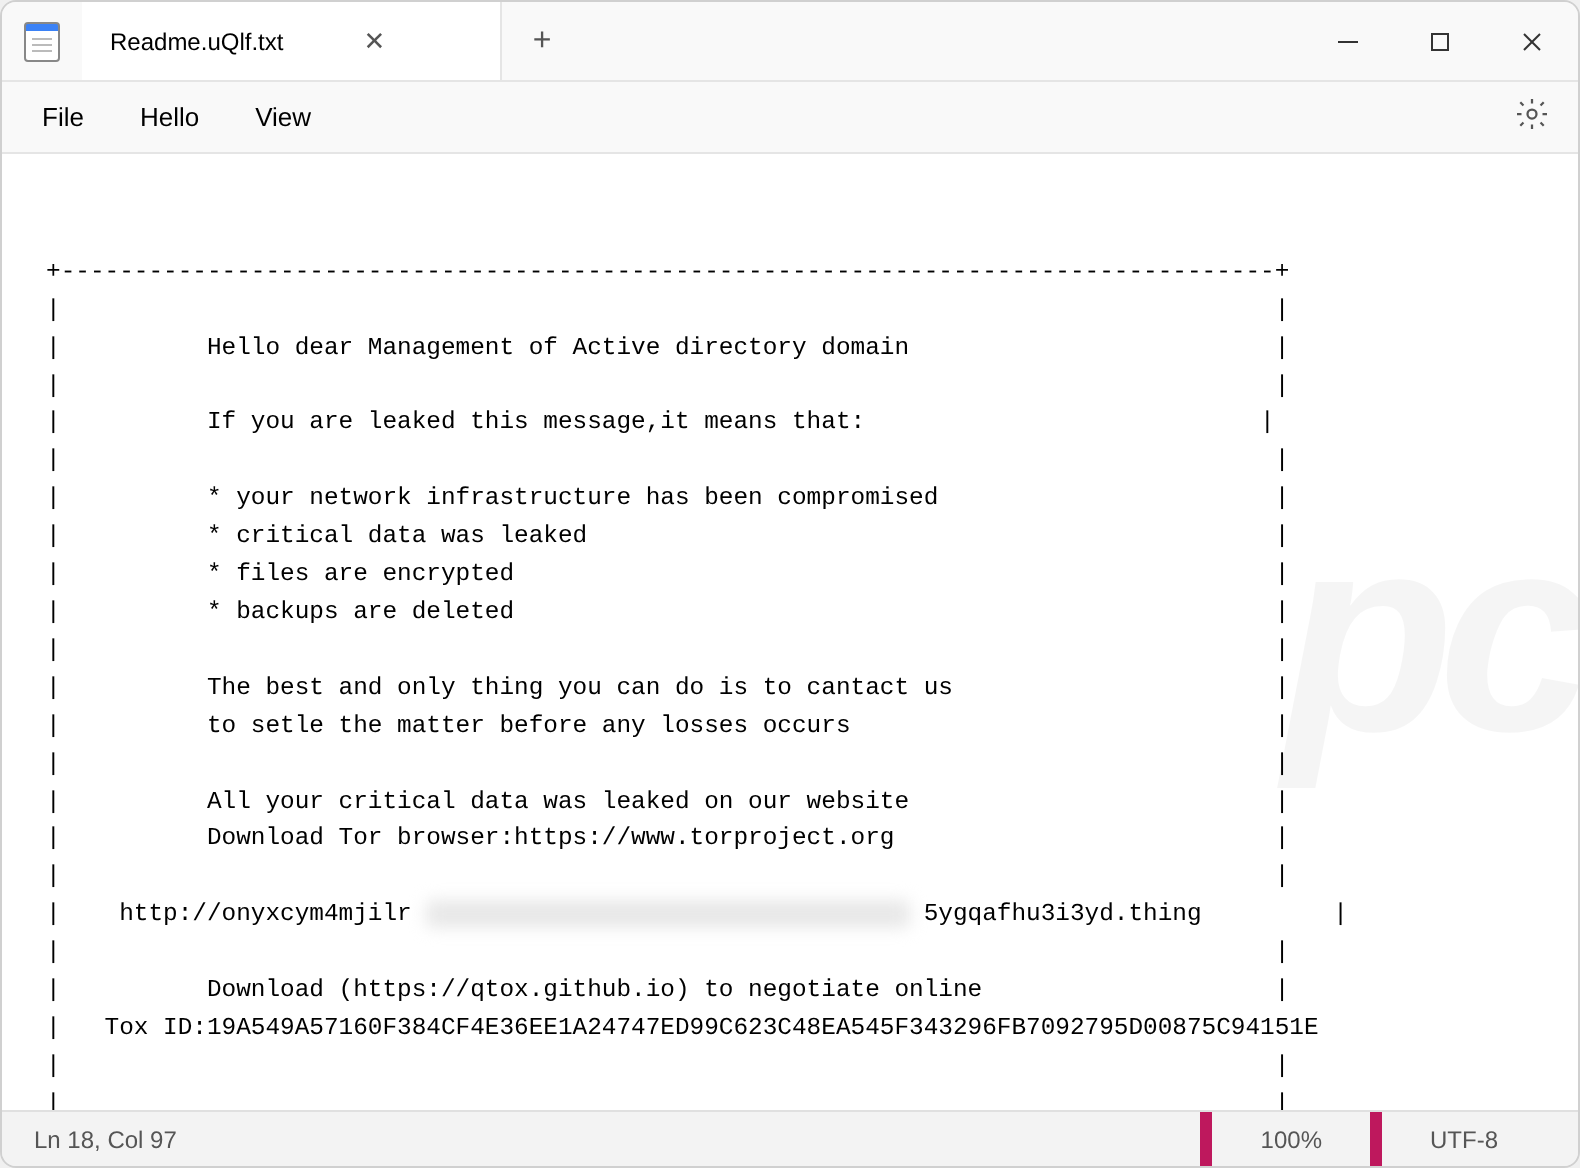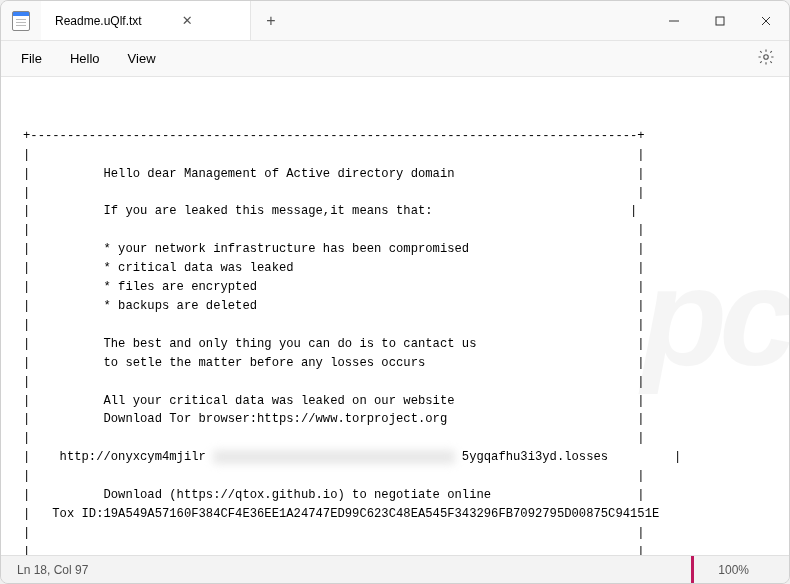--- a/index.html
+++ b/index.html
@@ -137,21 +137,21 @@
       height: 28px;
       background: #f3f3f3;
       border-top: 1px solid #e0e0e0;
       display: flex;
       align-items: center;
       font-size: 12px;
       color: #555;
       padding: 0 16px;
     }
     .status-seg {
-      border-left: 3px solid #be185d;
+      border-left: 6px solid #be185d;
       padding: 0 24px;
       height: 100%;
       display: flex;
       align-items: center;
     }
     .status-first { border: none; padding-left: 0; flex: 1; }
   </style>
 </head>
 <body>
 
@@ -210,27 +210,28 @@
 <span>|          * critical data was leaked                                               |</span>
 <span>|          * files are encrypted                                                    |</span>
 <span>|          * backups are deleted                                                    |</span>
 <span>|                                                                                   |</span>
 <span>|          The best and only thing you can do is to cantact us                      |</span>
 <span>|          to setle the matter before any losses occurs                             |</span>
 <span>|                                                                                   |</span>
 <span>|          All your critical data was leaked on our website                         |</span>
 <span>|          Download Tor browser:https://www.torproject.org                          |</span>
 <span>|                                                                                   |</span>
-<span><span>|    http://onyxcym4mjilr </span><span class="blur-span">xxxxxxxxxxxxxxxxxxxxxxxxxxxxxxxxx</span><span> 5ygqafhu3i3yd.losses         |</span></span>
+<span><span>|    http://onyxcym4mjilr </span><span class="blur-span">xxxxxxxxxxxxxxxxxxxxxxxxxxxxxxxxx</span><span> 5ygqafhu3i3yd.thing         |</span></span>
 <span>|                                                                                   |</span>
 <span>|          Download (https://qtox.github.io) to negotiate online                    |</span>
 <span>|   Tox ID:19A549A57160F384CF4E36EE1A24747ED99C623C48EA545F343296FB7092795D00875C94151E</span>
 <span>|                                                                                   |</span>
 <span>|                                                                                   |</span>
 
 
 
 </div>
 
 <div class="statusbar">
   <div class="status-seg status-first">Ln 18, Col 97</div>
   <div class="status-seg">100%</div>
+  <div class="status-seg">UTF-8</div>
 </div>
 
 </body></html>

